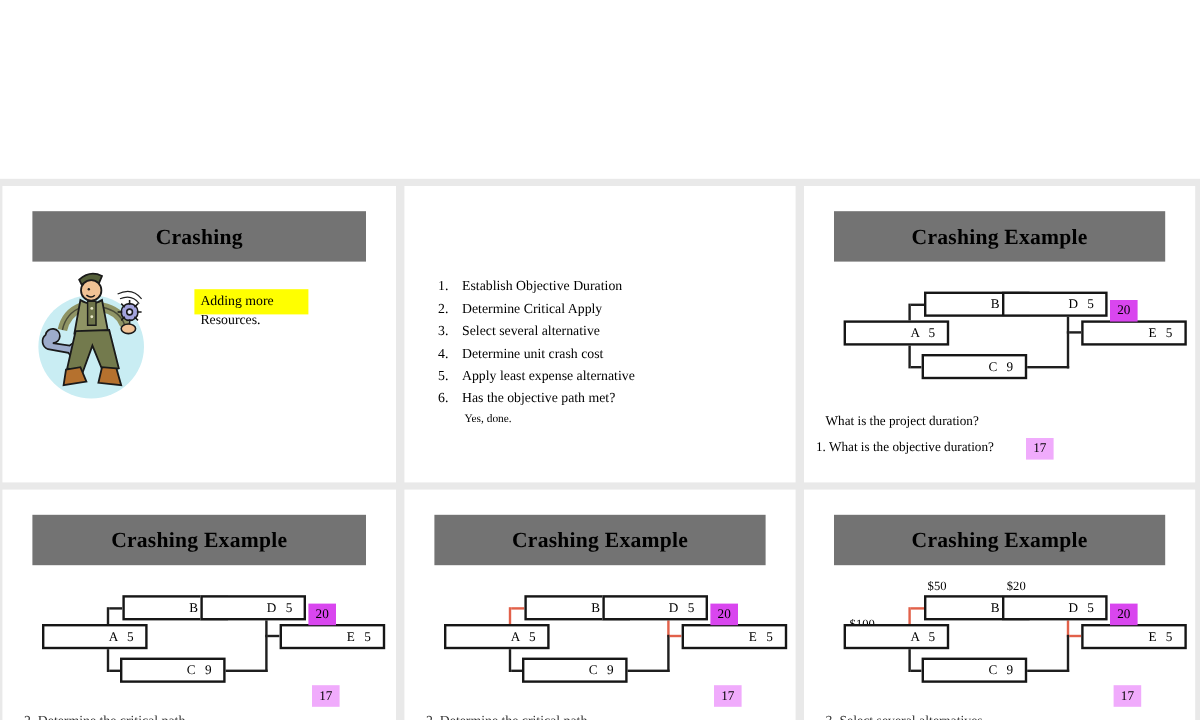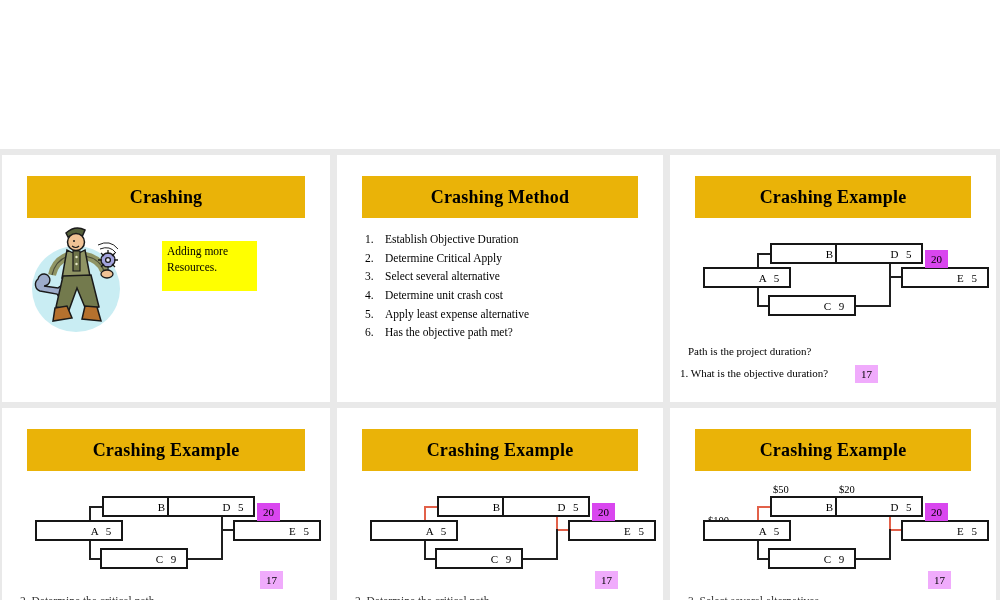--- a/index.html
+++ b/index.html
@@ -12,28 +12,28 @@
   .blank-top{position:absolute;left:0;top:0;width:1000px;height:149px;background:#ffffff}
   .slide{position:absolute;background:#ffffff;overflow:hidden}
   .s-r1{top:155px;height:247px}
   .s-r2{top:408px;height:247px}
   .s-c1{left:2px;width:328px}
   .s-c2{left:337px;width:326px}
   .s-c3{left:670px;width:326px}
 
   .titlebar{
     position:absolute;left:25px;right:25px;top:21px;height:42px;
-    background:#eab308;display:flex;align-items:center;justify-content:center;
+    background:#737373;display:flex;align-items:center;justify-content:center;
   }
   .titlebar span{font-size:18px;font-weight:bold;letter-spacing:.2px}
 
   
   .clipart{position:absolute;left:28px;top:68px;width:92px;height:112px}
   .callout{
-    position:absolute;left:160px;top:86px;width:95px;height:50px;
+    position:absolute;left:160px;top:86px;width:95px;height:21px;
     background:#ffff00;padding:2px 5px;box-sizing:border-box;
     font-size:11.5px;line-height:16px;
   }
 
   
   .steps{position:absolute;left:28px;top:75px;width:290px}
   .step{display:flex;height:18.6px;align-items:center;font-size:11.5px}
   .step .num{width:20px;text-align:left;flex:0 0 20px}
   .substep{margin-left:22px;height:16px;display:flex;align-items:center;font-size:9.5px}
 
@@ -127,23 +127,20 @@
       <path d="M67 84 l-12 -1 -3 13 19 2 z" fill="#b5712e" stroke="#1a1a1a" stroke-width="1.5"></path>
     </svg>
   </div>
   <div class="callout">
     <div>Adding more</div>
     <div>Resources.</div>
   </div>
 </div>
 
 <div class="slide s-r1 s-c2">
-  <div class="titlebar">
-    <span>Crashing Method</span>
-  </div>
   <div class="steps">
     <div class="step">
       <span class="num">1.</span>
       <span>Establish Objective Duration</span>
     </div>
     <div class="step">
       <span class="num">2.</span>
       <span>Determine Critical Apply</span>
     </div>
     <div class="step">
@@ -155,20 +152,21 @@
       <span>Determine unit crash cost</span>
     </div>
     <div class="step">
       <span class="num">5.</span>
       <span>Apply least expense alternative</span>
     </div>
     <div class="step">
       <span class="num">6.</span>
       <span>Has the objective path met?</span>
     </div>
+    <div class="substep">Yes, done.</div>
   </div>
 </div>
 
 <div class="slide s-r1 s-c3">
   <div class="titlebar">
     <span>Crashing Example</span>
   </div>
   <div class="diagram">
     <div class="ln eA"></div>
     <div class="ln vLt"></div>
@@ -181,21 +179,21 @@
     <div class="ln eE"></div>
     <div class="ln eC"></div>
     <div class="ln eCR"></div>
     <div class="node nA">A 5</div>
     <div class="node nB">B 5</div>
     <div class="node nD">D 5</div>
     <div class="node nC">C 9</div>
     <div class="node nE">E 5</div>
     <div class="badge yellow bdg20">20</div>
   </div>
-  <div class="q1">Path is the project duration?</div>
+  <div class="q1">What is the project duration?</div>
   <div class="q2">1. What is the objective duration?</div>
   <div class="badge green bdg17-s3">17</div>
 </div>
 
 <div class="slide s-r2 s-c1">
   <div class="titlebar">
     <span>Crashing Example</span>
   </div>
   <div class="diagram">
     <div class="ln eA"></div>

